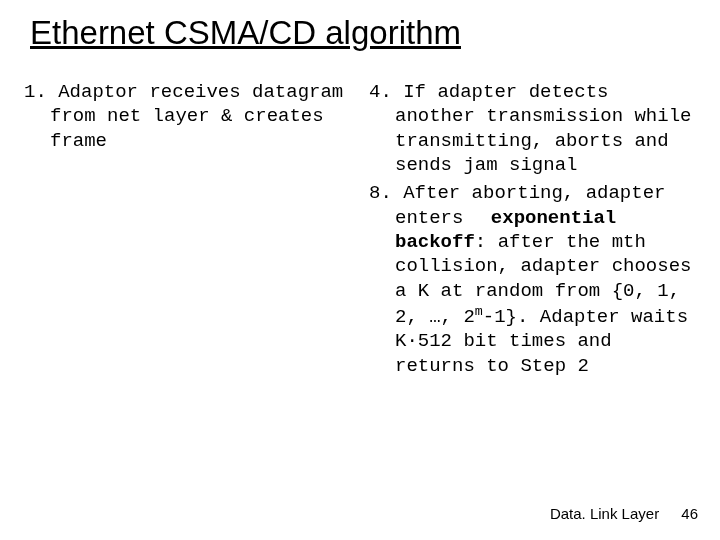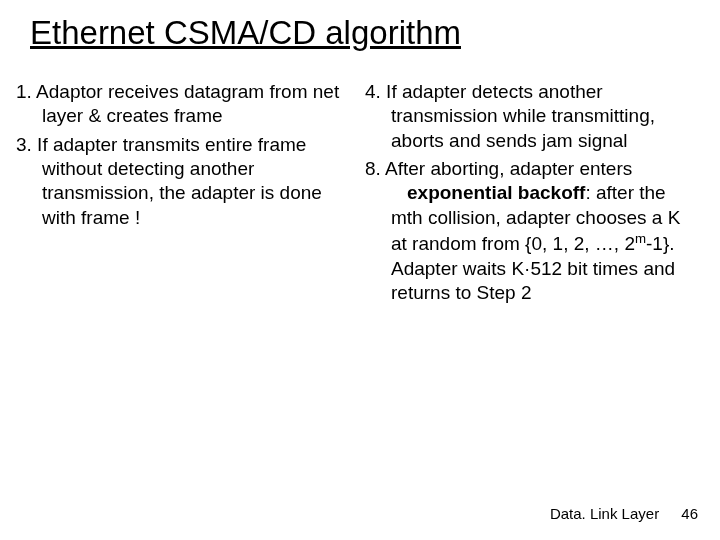--- a/index.html
+++ b/index.html
@@ -13,22 +13,23 @@
     overflow: hidden;
   }
   .title {
     font-size: 33px;
     text-decoration: underline;
     padding: 14px 11px 0 30px;
     font-weight: normal;
   }
   .content {
     display: flex;
-    padding: 28px 28px 0 16px;
+    padding: 28px 28px 0 24px;
     gap: 22px;
+    font-family: Liberation Mono, monospace;
   }
   .col {
     flex: 1;
     font-size: 19px;
     line-height: 1.28;
   }
   .item {
     margin-bottom: 4px;
     padding-left: 26px;
     text-indent: -26px;
@@ -45,21 +46,20 @@
   .sup { font-size: 0.7em; vertical-align: super; }
 </style>
 </head>
 <body>
 
 <h1 class="title">Ethernet CSMA/CD algorithm</h1>
 
 <div class="content">
   <div class="col">
     <div class="item">1. Adaptor receives datagram from net layer &amp; creates frame</div>
-    <div class="item">3. If adapter transmits entire frame without detecting another transmission, the adapter is done with frame !</div>
   </div>
   <div class="col">
     <div class="item">4. If adapter detects another transmission while transmitting,  aborts and sends jam signal</div>
     <div class="item"><span>8. After aborting, adapter enters </span><span class="bold">exponential backoff</span><span>: after the mth collision, adapter chooses a K at random from {0, 1, 2, …, 2</span><span class="sup">m</span><span>-1}. Adapter waits K·512 bit times and returns to Step 2</span></div>
   </div>
 </div>
 
 <div class="footer">
   <span class="footer-label">Data. Link Layer</span>
   <span>46</span>

